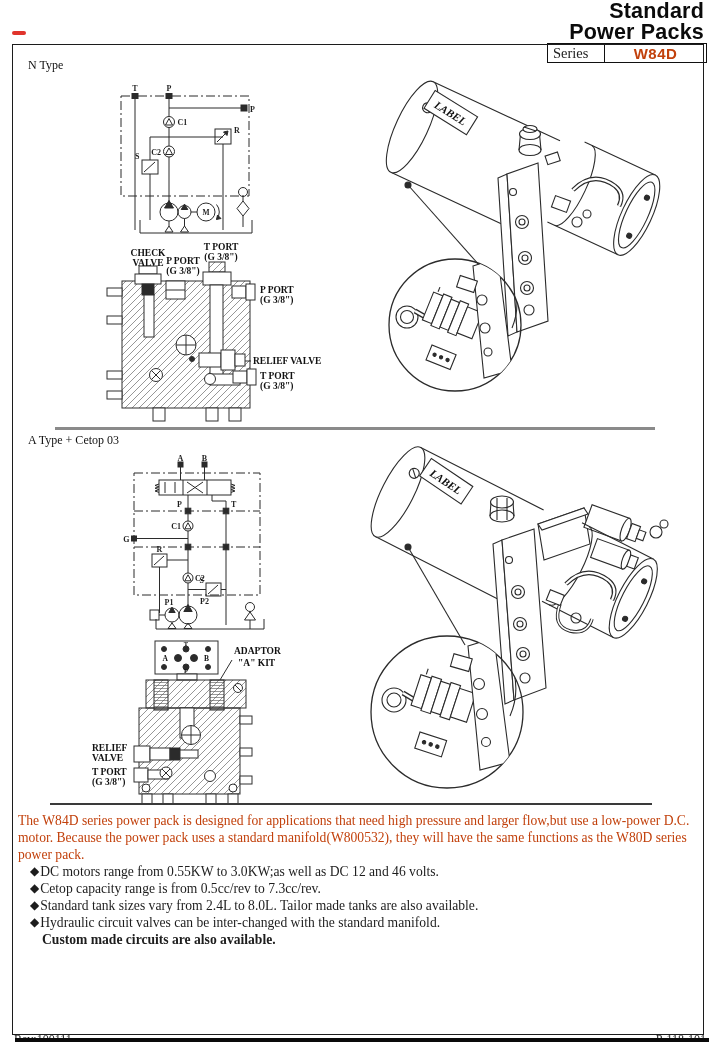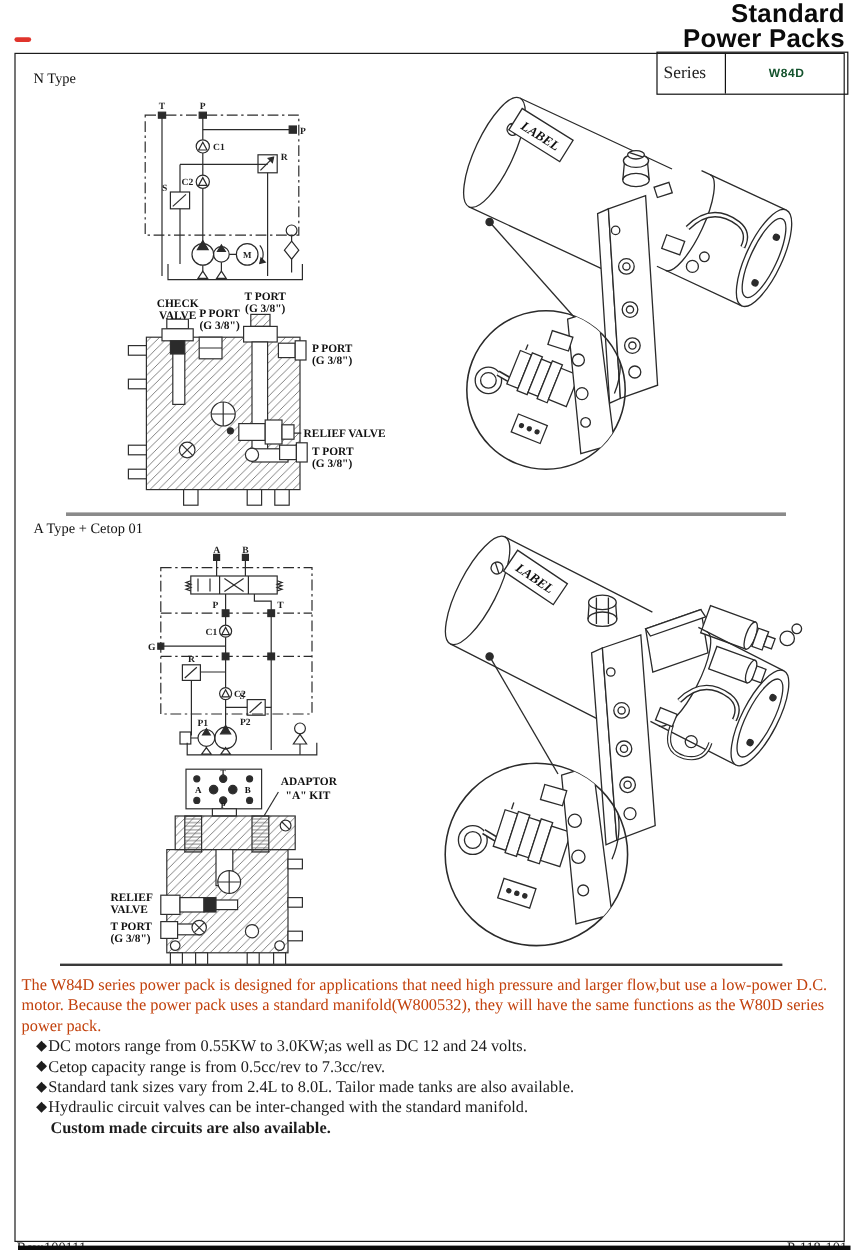--- a/index.html
+++ b/index.html
@@ -3,26 +3,26 @@
 <meta charset="utf-8">
 <style>
   html,body{margin:0;padding:0;background:#fff;}
   #page{position:relative;width:709px;height:1042px;background:#fff;overflow:hidden;
         font-family:"Liberation Serif",serif;color:#1d1d1d;}
   .abs{position:absolute;}
   #page-border{left:12px;top:44px;width:690px;height:989px;border:1.6px solid #1c1c1c;}
   #red-mark{left:12px;top:31px;width:14px;height:4px;background:#e0342c;border-radius:2px;}
   #main-title{right:5px;top:1px;text-align:right;font-family:"Liberation Sans",sans-serif;
       font-weight:800;font-size:21.5px;line-height:20.5px;color:#0b0b0b;letter-spacing:.2px;}
-  #series-box{left:547px;top:43px;width:160px;height:36px;border:1.8px solid #111;
+  #series-box{left:547px;top:43px;width:160px;height:20px;border:1.8px solid #111;
       box-sizing:border-box;display:flex;background:#fff;}
   #series-box .cell-label{width:57px;border-right:1.8px solid #111;font-family:"Liberation Serif",serif;
       font-size:14.5px;color:#222;display:flex;align-items:center;padding-left:5px;box-sizing:border-box;}
   #series-box .cell-value{flex:1;display:flex;align-items:center;justify-content:center;
-      font-family:"Liberation Sans",sans-serif;font-weight:800;font-size:10px;color:#14532d;letter-spacing:.5px;}
+      font-family:"Liberation Sans",sans-serif;font-weight:800;font-size:15px;color:#c2410c;letter-spacing:.5px;}
   .section-title{font-size:12px;color:#111;}
   #divider-1{left:55px;top:427px;width:600px;height:3px;background:#8a8a8a;}
   #divider-2{left:50px;top:803px;width:602px;height:2px;background:#3a3a3a;}
   .bodytext{left:18px;width:678px;font-size:13.6px;line-height:17px;color:#c2410c;}
   .bullets{left:30px;width:666px;font-size:13.6px;line-height:17px;}
   .bullet-row{display:flex;}
   .bullet-row .diamond{font-size:12px;line-height:17px;margin-right:1px;}
   .bullet-cont{padding-left:12px;font-weight:bold;}
   #footer-rev{left:14px;top:1032px;font-size:12px;color:#222;}
   #footer-code{right:3px;top:1032px;font-size:12px;color:#222;}
@@ -247,21 +247,21 @@
         <polygon points="103,196 128,188 142,300 114,308"></polygon>
         <path d="M128,188 a55 60 0 0 1 14 70" fill="none"></path>
         <circle cx="112" cy="230" r="5" fill="none"></circle>
         <circle cx="115" cy="258" r="5" fill="none"></circle>
         <circle cx="118" cy="282" r="4" fill="none"></circle>
         <rect x="88" y="208" width="18" height="12" transform="rotate(18 97 214)"></rect>
       </g>
     </g>
   </svg>
 
-  <div class="abs section-title" style="left:28px;top:433px">A Type + Cetop 01</div>
+  <div class="abs section-title" style="left:28px;top:433px">A Type + Cetop 03</div>
 
   <svg class="abs" style="left:122px;top:455px" width="152" height="185" viewBox="0 0 152 185">
     <g stroke="#2b2b2b" fill="none" stroke-width="1">
       <rect x="12" y="18" width="126" height="122" stroke-dasharray="9 3 2 3"></rect>
       <rect x="56" y="7" width="5" height="5" fill="#2b2b2b"></rect>
       <rect x="80" y="7" width="5" height="5" fill="#2b2b2b"></rect>
       <line x1="58.5" y1="12" x2="58.5" y2="25"></line>
       <line x1="82.5" y1="12" x2="82.5" y2="25"></line>
       <rect x="37" y="25" width="72" height="15"></rect>
       <line x1="61" y1="25" x2="61" y2="40"></line>
@@ -504,21 +504,21 @@
   </svg>
 
   <div class="abs" id="divider-1"></div>
   <div class="abs" id="divider-2"></div>
 
   <div class="abs bodytext" style="top:812px">The W84D series power pack is designed for applications that need high pressure and larger flow,but use a low-power D.C. motor. Because the power pack uses a standard manifold(W800532), they will have the same functions as the W80D series power pack.</div>
 
   <div class="abs bullets" style="top:863px">
     <div class="bullet-row">
       <span class="diamond">◆</span>
-      <span>DC motors range from 0.55KW to 3.0KW;as well as DC 12 and 24 volts.</span>
+      <span>DC motors range from 0.55KW to 3.0KW;as well as DC 12 and 46 volts.</span>
     </div>
     <div class="bullet-row">
       <span class="diamond">◆</span>
       <span>Cetop capacity range is from 0.5cc/rev to 7.3cc/rev.</span>
     </div>
     <div class="bullet-row">
       <span class="diamond">◆</span>
       <span>Standard tank sizes vary from 2.4L to 8.0L. Tailor made tanks are also available.</span>
     </div>
     <div class="bullet-row">

